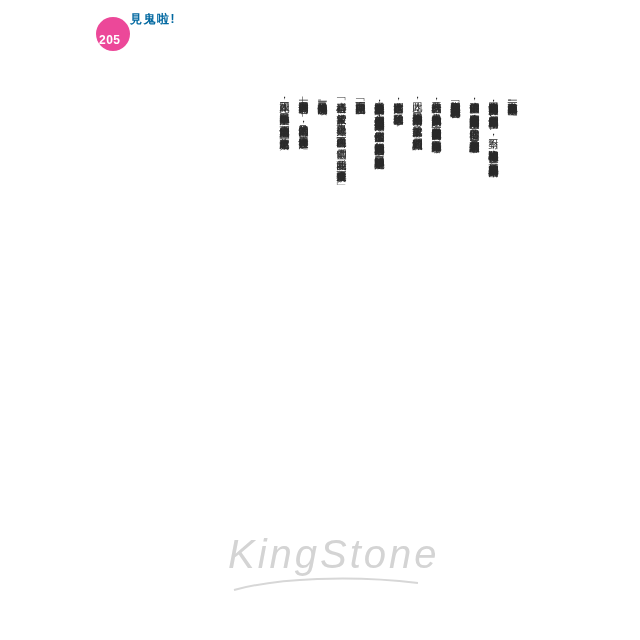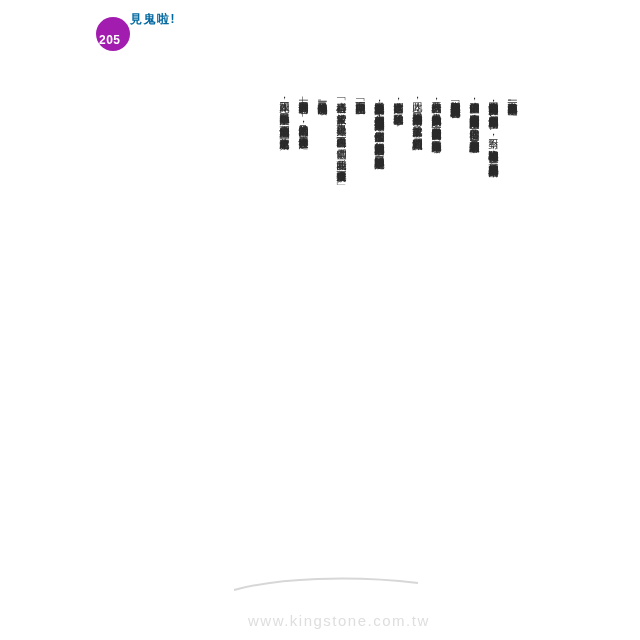--- a/index.html
+++ b/index.html
@@ -3,21 +3,21 @@
 <meta charset="utf-8">
 <style>
   html,body{margin:0;padding:0;background:#ffffff;}
   .canvas{
     position:relative;width:640px;height:640px;background:#ffffff;overflow:hidden;
     font-family:"Liberation Serif","DejaVu Serif",serif;
   }
   
   .badge{
     position:absolute;left:96px;top:17px;width:34px;height:34px;border-radius:50%;
-    background:#a21caf;color:#ffffff;
+    background:#ec4899;color:#ffffff;
     font-family:"Liberation Sans","DejaVu Sans",sans-serif;font-weight:bold;font-size:12px;
     display:flex;align-items:flex-end;justify-content:flex-start;
     padding:0 0 4px 3px;box-sizing:border-box;letter-spacing:0.5px;
   }
   .running-title{
     position:absolute;left:130px;top:11px;
     font-family:"Liberation Sans","DejaVu Sans",sans-serif;
     font-weight:bold;font-size:12px;color:#0369a1;letter-spacing:1.5px;white-space:nowrap;
   }
   
@@ -66,21 +66,21 @@
     <p>因此，三巳華小姐才會把它們精確描繪出來，並賦予背景故事，將它們一一介紹給我們認識。</p>
     <p>在這本書問世之際，我聽說了這樣的一件事。</p>
     <p>通常在出版這類親身經歷的怪談故事時，會視作者們的習慣而事先驅魔除靈或是在書上印上護符之類，有鑑於這樣的慣例，責任編輯也向她詢問了這方面的需求，但據說三巳華小姐卻堅定地說「不需要」。</p>
     <p>而理由就如同「後記」所述：</p>
     <p>「真心祈禱這些／希望被大家／『發現』跟『知道』／自己存在而出現的／幽靈們，能藉由我／畫成漫畫而獲得安寧。」</p>
     <p>三巳華小姐果然是一個很溫暖的人呢。</p>
     <p>人世間與另一個看不到的世界——炯然又溫柔的眼神，將兩個世界連接在一起了。</p>
     <p>正因如此，所以在三巳華小姐的漫畫中，幽靈們也能卸下肩上的重擔，放鬆下來悠遊其中呢。</p>
   </div>
 
+  <div class="wm-brand">KingStone</div>
 
   <svg class="wm-swoosh" width="190" height="20" viewBox="0 0 190 20">
     <path d="M 2 16 C 45 4, 120 1, 186 9" fill="none" stroke="#d7d7d7" stroke-width="2"></path>
   </svg>
 
 
-  <div class="wm-url">www.kingstone.com.tw</div>
 
 </div>
 
 </body></html>

